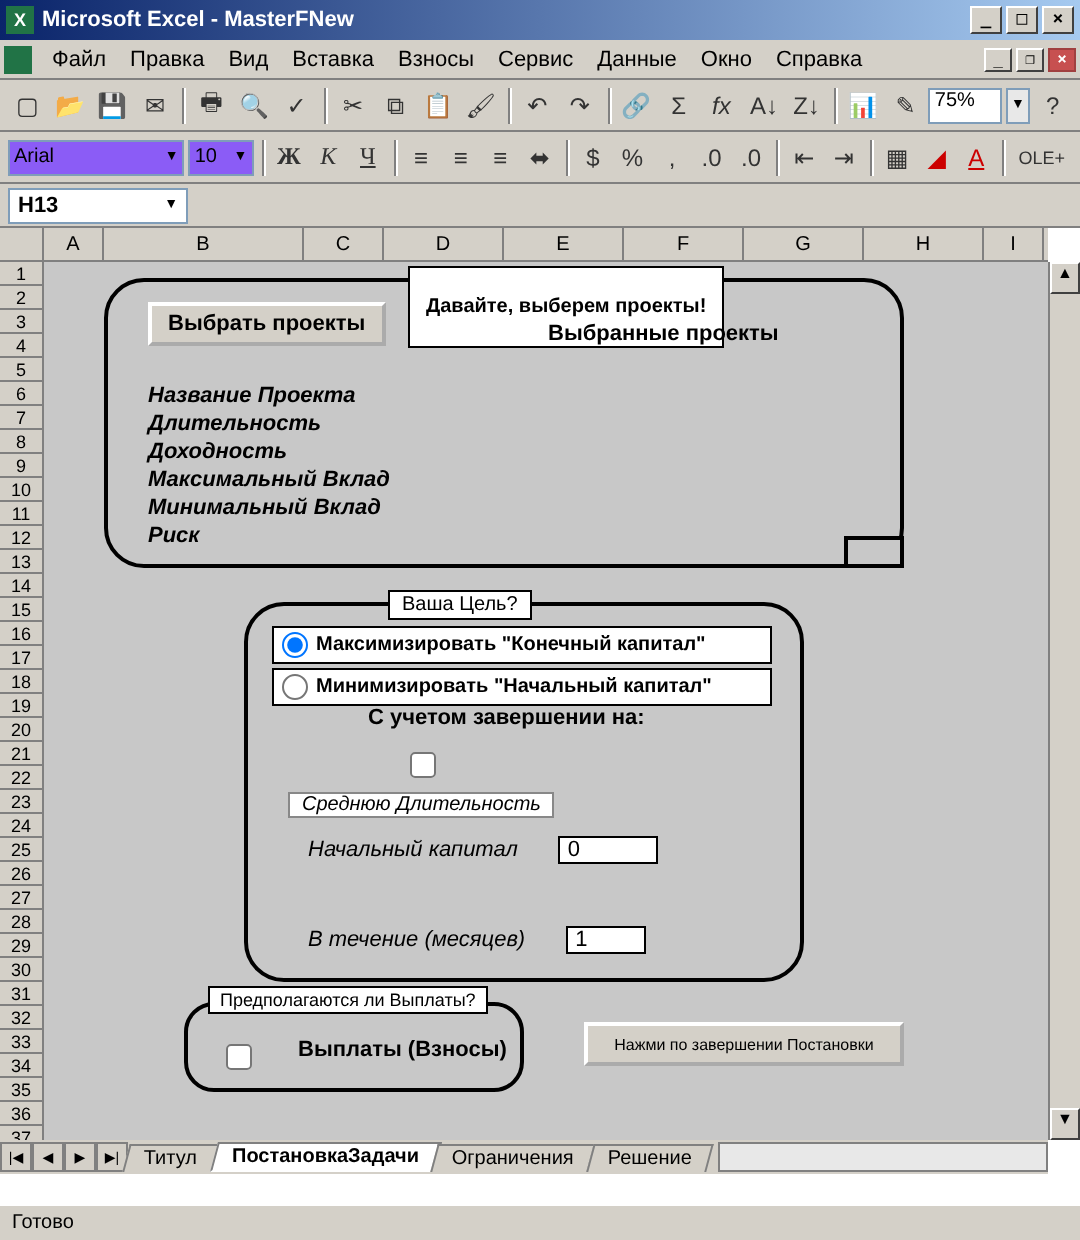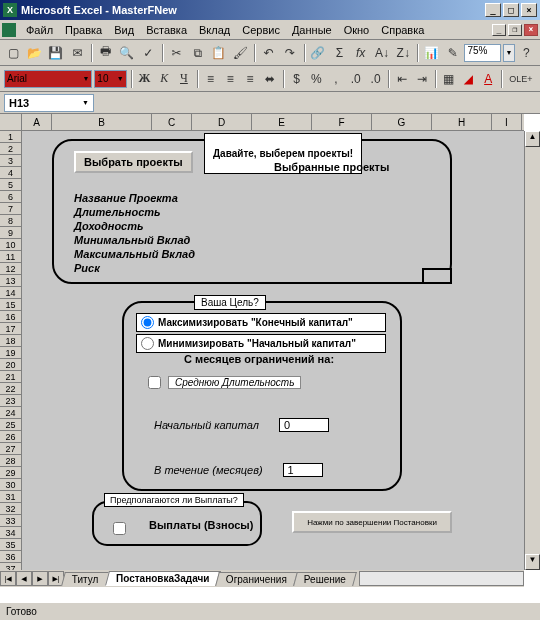--- a/index.html
+++ b/index.html
@@ -17,21 +17,21 @@
 .menubar .right .winbtn { width: 14px; height: 12px; font-size: 8px; }
 .menubar .right .winbtn.x { background: #c75050; color: #fff; border: 1px solid #a04040; font-weight: bold; }
 
 .toolbar { background: #d4d0c8; height: 26px; display: flex; align-items: center; padding: 2px 4px; border-bottom: 1px solid #808080; gap: 2px; }
 .tbtn { width: 20px; height: 20px; border: 1px solid transparent; display: flex; align-items: center; justify-content: center; font-size: 12px; cursor: default; color: #333; }
 .tsep { width: 1px; height: 18px; background: #808080; margin: 0 2px; box-shadow: 1px 0 #fff; }
 .zoombox { width: 38px; height: 18px; background: #fff; border: 1px solid #7f9db9; font-size: 10px; padding: 0 2px; display: flex; }
 .zoomarrow { width: 12px; height: 18px; border: 1px solid #7f9db9; background: #e8e8e8; font-size: 7px; display: flex; align-items: center; justify-content: center; }
 
 .fmtbar { background: #d4d0c8; height: 26px; display: flex; align-items: center; padding: 2px 4px; border-bottom: 1px solid #808080; gap: 2px; }
-.combo { height: 18px; background: #b91c1c; border: 1px solid #7f9db9; font-size: 10px; display: flex; align-items: center; padding: 0 2px; }
+.combo { height: 18px; background: #8b5cf6; border: 1px solid #7f9db9; font-size: 10px; display: flex; align-items: center; padding: 0 2px; }
 .combo .arr { margin-left: auto; font-size: 7px; color: #000; padding-left: 3px; }
 
 .namebox-row { background: #d4d0c8; height: 22px; display: flex; align-items: center; padding: 2px 4px; border-bottom: 1px solid #808080; }
 .namebox { width: 90px; height: 18px; background: #fff; border: 1px solid #7f9db9; font-size: 11px; font-weight: bold; display: flex; align-items: center; padding: 0 4px; }
 .namebox .arr { margin-left: auto; font-size: 7px; }
 .fxarea { flex: 1; height: 18px; background: #d4d0c8; margin-left: 6px; }
 
 .gridarea { position: relative; background: #fff; height: 490px; overflow: hidden; }
 .colhdrs { position: absolute; top: 0; left: 22px; right: 16px; height: 17px; background: #d4d0c8; display: flex; border-bottom: 1px solid #808080; }
 .colhdr { border-right: 1px solid #808080; text-align: center; font-size: 10px; color: #000; display: flex; align-items: center; justify-content: center; }
@@ -48,21 +48,21 @@
 .panel1 .fields { position: absolute; top: 50px; left: 20px; font-size: 11px; font-style: italic; font-weight: bold; color: #000; line-height: 14px; }
 .panel1 .corner-box { position: absolute; bottom: -2px; right: -2px; width: 30px; height: 16px; border: 2px solid #000; background: #c8c8c8; }
 
 .panel2 { position: absolute; top: 170px; left: 100px; width: 280px; height: 190px; border: 2px solid #000; border-radius: 20px; }
 .panel2 .header-label { position: absolute; top: -8px; left: 70px; background: #fff; padding: 1px 6px; font-size: 10px; border: 1px solid #000; }
 .panel2 .radios { position: absolute; top: 10px; left: 12px; width: 250px; }
 .panel2 .radio-row { background: #fff; border: 1px solid #000; padding: 2px 4px; margin-bottom: 2px; font-size: 10px; font-weight: bold; display: flex; align-items: center; gap: 4px; }
 .panel2 .radio-row input { margin: 0; }
 .panel2 .constraints-label { position: absolute; top: 50px; left: 60px; font-size: 11px; font-weight: bold; }
 .panel2 .checks { position: absolute; top: 70px; left: 20px; font-size: 10px; }
-.panel2 .check-row { display: flex; align-items: center; gap: 4px; margin-bottom: 3px; }
+.panel2 .check-row { display: flex; align-items: center; gap: 4px; margin-bottom: 3px; flex-direction: column; }
 .panel2 .check-row label { font-style: italic; background: #fff; border: 1px solid #888; padding: 0 6px; }
 .panel2 .cap-row { position: absolute; top: 115px; left: 30px; display: flex; align-items: center; gap: 20px; font-size: 11px; font-style: italic; }
 .panel2 .cap-row .val { background: #fff; border: 1px solid #000; width: 50px; padding: 0 4px; font-style: normal; }
 .panel2 .dur-row { position: absolute; top: 160px; left: 30px; display: flex; align-items: center; gap: 20px; font-size: 11px; font-style: italic; }
 .panel2 .dur-row .val { background: #fff; border: 1px solid #000; width: 40px; padding: 0 4px; font-style: normal; }
 
 .panel3 { position: absolute; top: 370px; left: 70px; width: 170px; height: 45px; border: 2px solid #000; border-radius: 15px; }
 .panel3 .header-label { position: absolute; top: -10px; left: 10px; background: #fff; padding: 1px 5px; font-size: 9px; border: 1px solid #000; line-height: 10px; }
 .panel3 .check-row { position: absolute; top: 16px; left: 15px; display: flex; align-items: flex-start; gap: 20px; font-size: 11px; font-weight: bold; }
 
@@ -96,21 +96,21 @@
   <div class="winbtn">□</div>
   <div class="winbtn">×</div>
 </div>
 
 <div class="menubar">
   <div class="appicon"></div>
   <span>Файл</span>
   <span>Правка</span>
   <span>Вид</span>
   <span>Вставка</span>
-  <span>Вклад</span>
+  <span>Взносы</span>
   <span>Сервис</span>
   <span>Данные</span>
   <span>Окно</span>
   <span>Справка</span>
   <div class="right">
     <div class="winbtn">_</div>
     <div class="winbtn">❐</div>
     <div class="winbtn x">×</div>
   </div>
 </div>
@@ -250,40 +250,40 @@
 
   <div class="canvas">
     <div class="panel1">
       <div class="header-label">Давайте, выберем проекты!</div>
       <div class="btn-select">Выбрать проекты</div>
       <div class="subtitle">Выбранные проекты</div>
       <div class="fields" id="p1fields">
           <div>Название Проекта</div>
           <div>Длительность</div>
           <div>Доходность</div>
+          <div>Максимальный Вклад</div>
           <div>Минимальный Вклад</div>
-          <div>Максимальный Вклад</div>
           <div>Риск</div>
         </div>
       <div class="corner-box"></div>
     </div>
 
     <div class="panel2">
       <div class="header-label">Ваша Цель?</div>
       <div class="radios">
         <div class="radio-row">
             <input type="radio" checked="" style="">
             <span>Максимизировать "Конечный капитал"</span>
           </div>
         <div class="radio-row">
             <input type="radio" style="">
             <span>Минимизировать "Начальный капитал"</span>
           </div>
       </div>
-      <div class="constraints-label">С месяцев ограничений на:</div>
+      <div class="constraints-label">С учетом завершении на:</div>
       <div class="checks">
         <div class="check-row">
             <input type="checkbox" style="">
             <label>Среднюю Длительность</label>
           </div>
       </div>
       <div class="cap-row">
         <span>Начальный капитал</span>
         <span class="val">0</span>
       </div>

